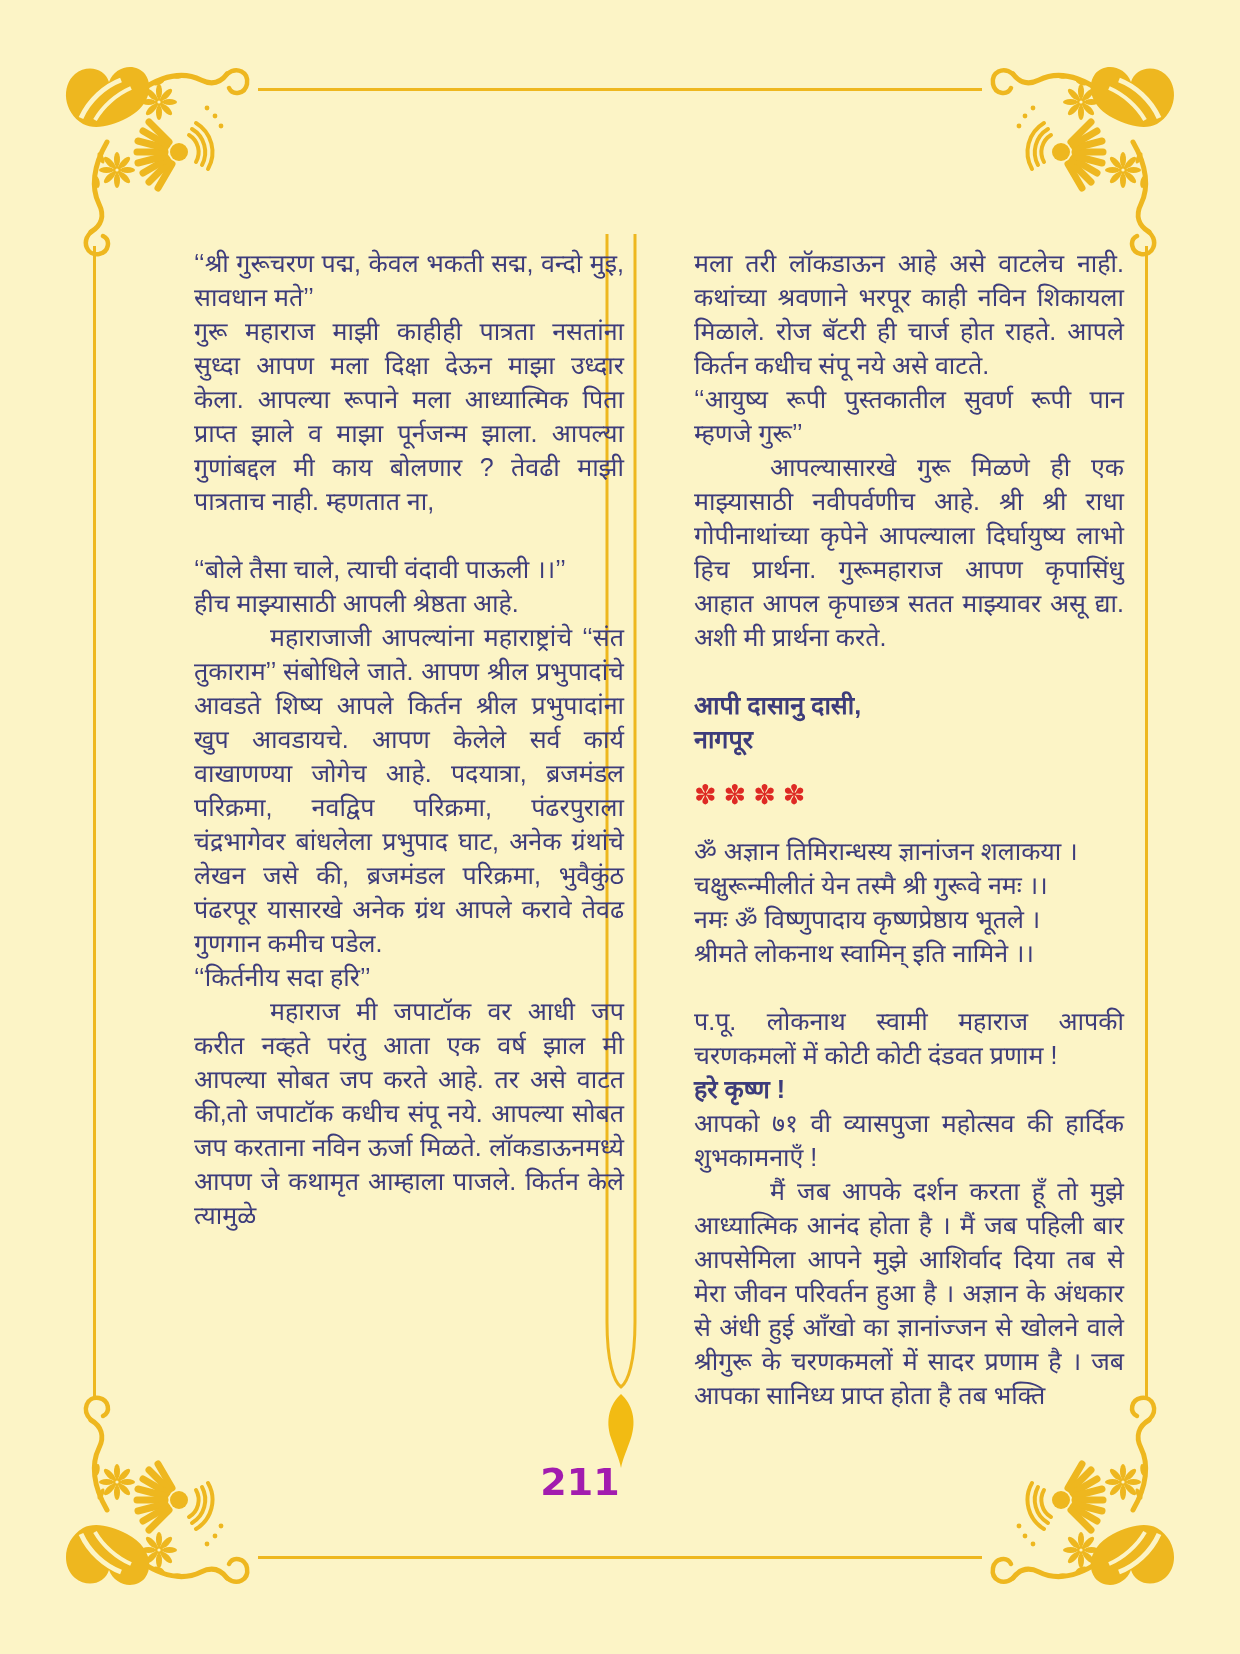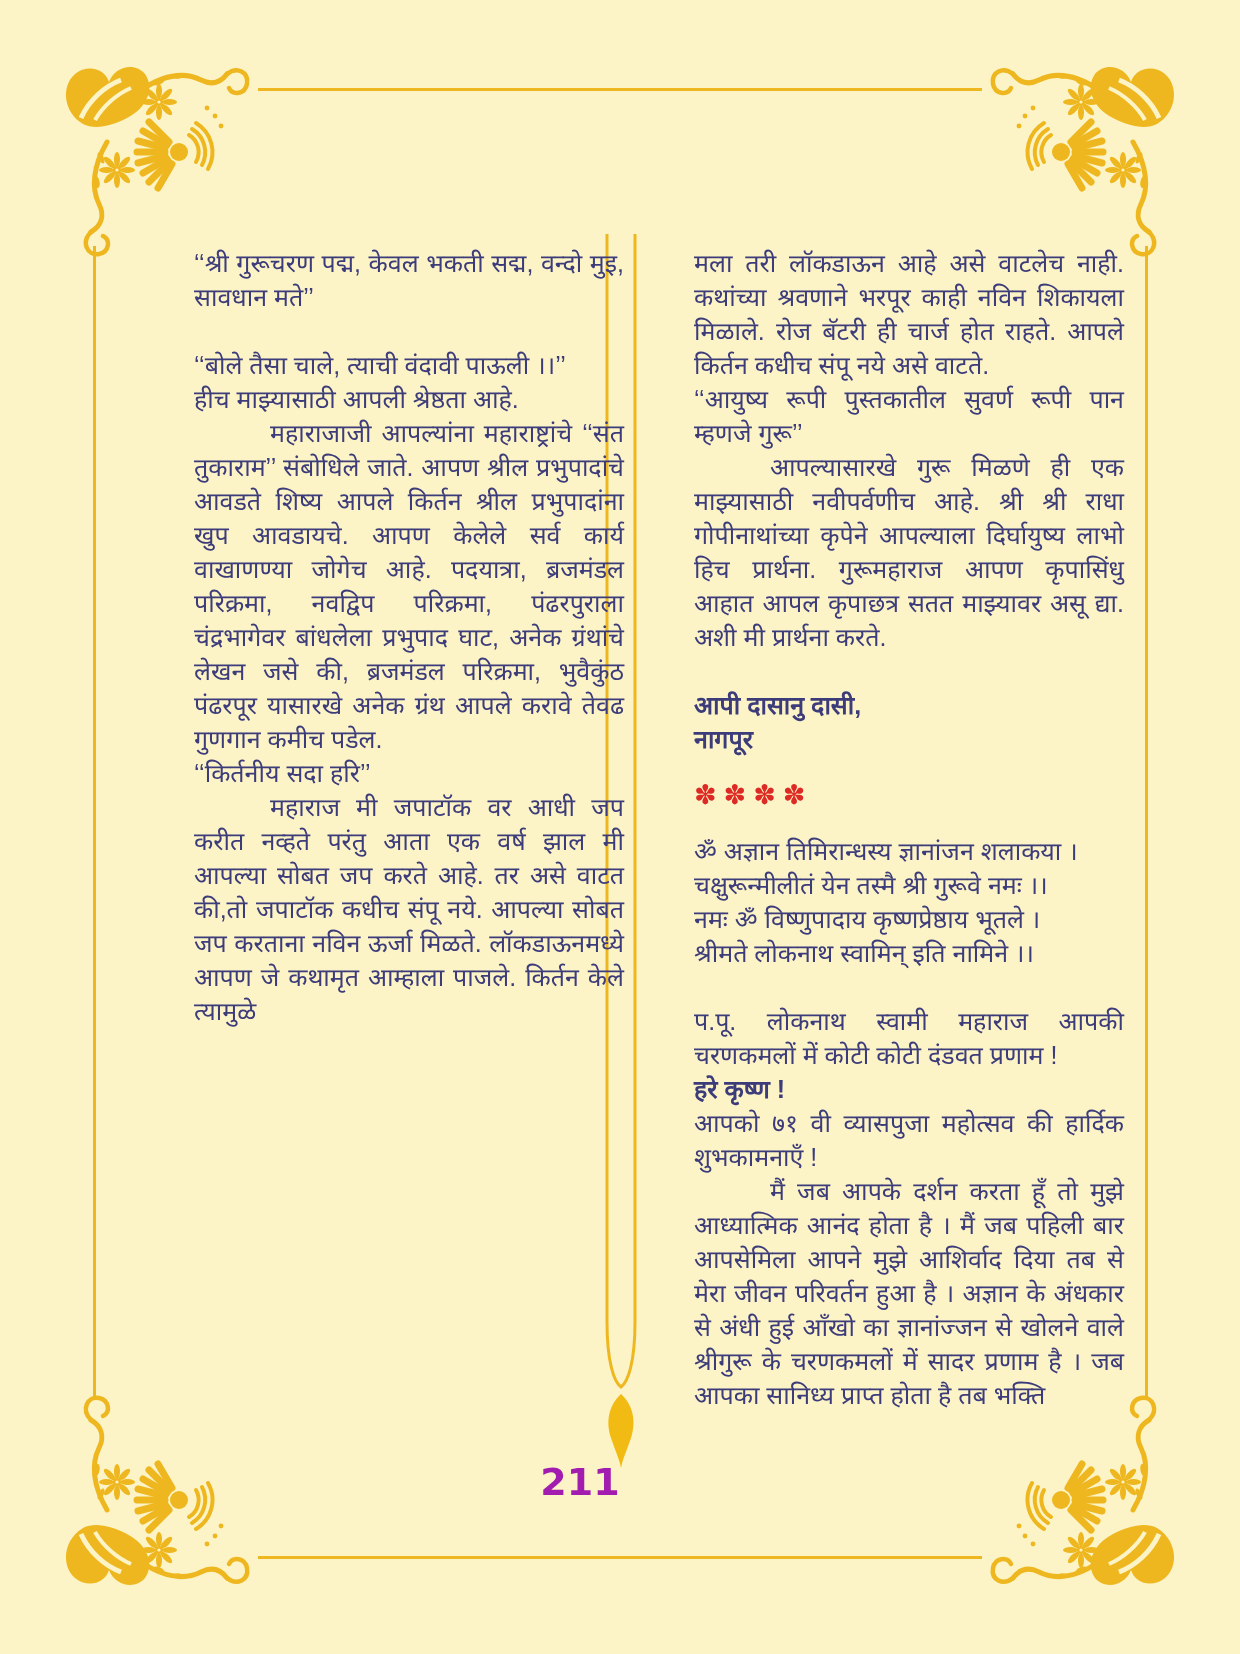--- a/index.html
+++ b/index.html
@@ -216,20 +216,21 @@
   </svg>
 
 <svg id="divider" viewBox="0 0 42 1240">
   <path d="M7,0 V1088 C7,1128 14,1148 21,1153 C28,1148 35,1128 35,1088 V0" fill="none" stroke="#EEB71F" stroke-width="3"></path>
   <path d="M21,1160 C10,1170 5,1186 11,1204 C15,1216 19,1224 21,1234
            C23,1224 27,1216 31,1204 C37,1186 32,1170 21,1160 Z" fill="#F2BB13"></path>
 </svg>
 
 <div class="col" id="left-col">
   <p>‘‘श्री गुरूचरण पद्म, केवल भकती सद्म, वन्दो मुइ, सावधान मते’’</p>
+  <p>गुरू महाराज माझी काहीही पात्रता नसतांना सुध्दा आपण मला दिक्षा देऊन माझा उध्दार केला. आपल्या रूपाने मला आध्यात्मिक पिता प्राप्त झाले व माझा पूर्नजन्म झाला. आपल्या गुणांबद्दल मी काय बोलणार ? तेवढी माझी पात्रताच नाही. म्हणतात ना,</p>
   <p class="mt">‘‘बोले तैसा चाले, त्याची वंदावी पाऊली ।।’’</p>
   <p>हीच माझ्यासाठी आपली श्रेष्ठता आहे.</p>
   <p class="ind">महाराजाजी आपल्यांना महाराष्ट्रांचे ‘‘संत तुकाराम’’ संबोधिले जाते. आपण श्रील प्रभुपादांचे आवडते शिष्य आपले किर्तन श्रील प्रभुपादांना खुप आवडायचे. आपण केलेले सर्व कार्य वाखाणण्या जोगेच आहे. पदयात्रा, ब्रजमंडल परिक्रमा, नवद्विप परिक्रमा, पंढरपुराला चंद्रभागेवर बांधलेला प्रभुपाद घाट, अनेक ग्रंथांचे लेखन जसे की, ब्रजमंडल परिक्रमा, भुवैकुंठ पंढरपूर यासारखे अनेक ग्रंथ आपले करावे तेवढ गुणगान कमीच पडेल.</p>
   <p>‘‘किर्तनीय सदा हरि’’</p>
   <p class="ind">महाराज मी जपाटॉक वर आधी जप करीत नव्हते परंतु आता एक वर्ष झाल मी आपल्या सोबत जप करते आहे. तर असे वाटत की,तो जपाटॉक कधीच संपू नये. आपल्या सोबत जप करताना नविन ऊर्जा मिळते. लॉकडाऊनमध्ये आपण जे कथामृत आम्हाला पाजले. किर्तन केले त्यामुळे</p>
 </div>
 
 <div class="col" id="right-col">
   <p>मला तरी लॉकडाऊन आहे असे वाटलेच नाही. कथांच्या श्रवणाने भरपूर काही नविन शिकायला मिळाले. रोज बॅटरी ही चार्ज होत राहते. आपले किर्तन कधीच संपू नये असे वाटते.</p>
   <p>‘‘आयुष्य रूपी पुस्तकातील सुवर्ण रूपी पान म्हणजे गुरू’’</p>

